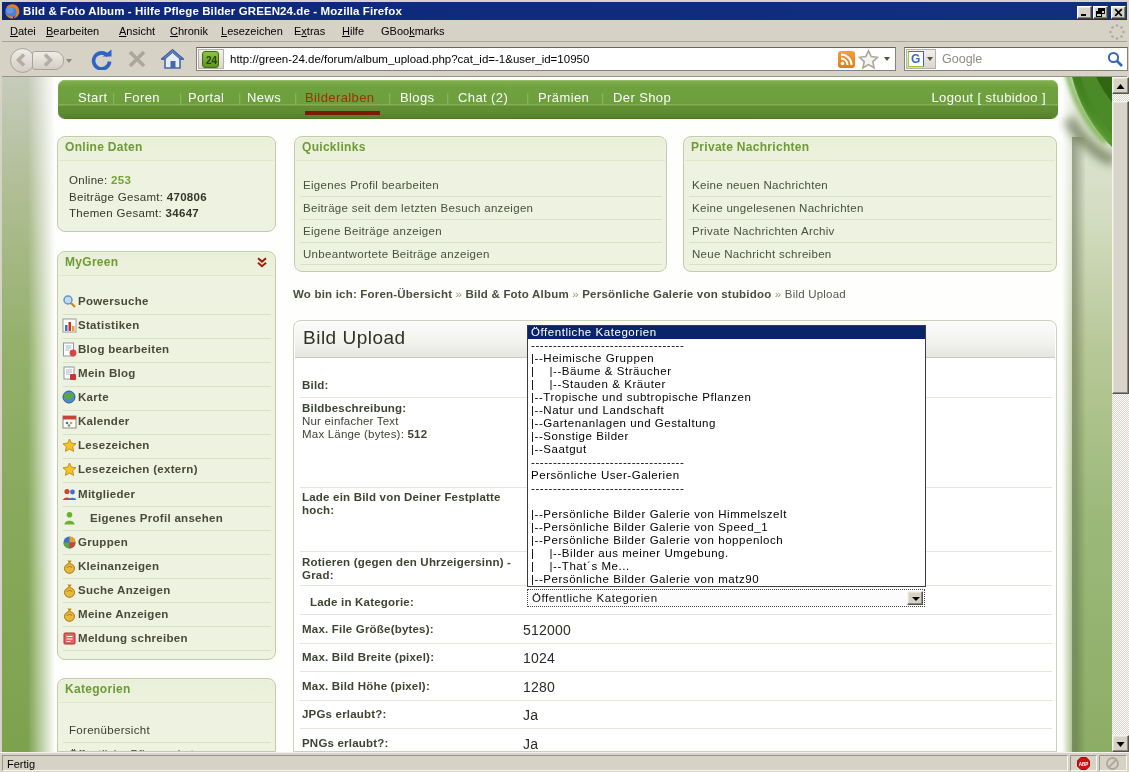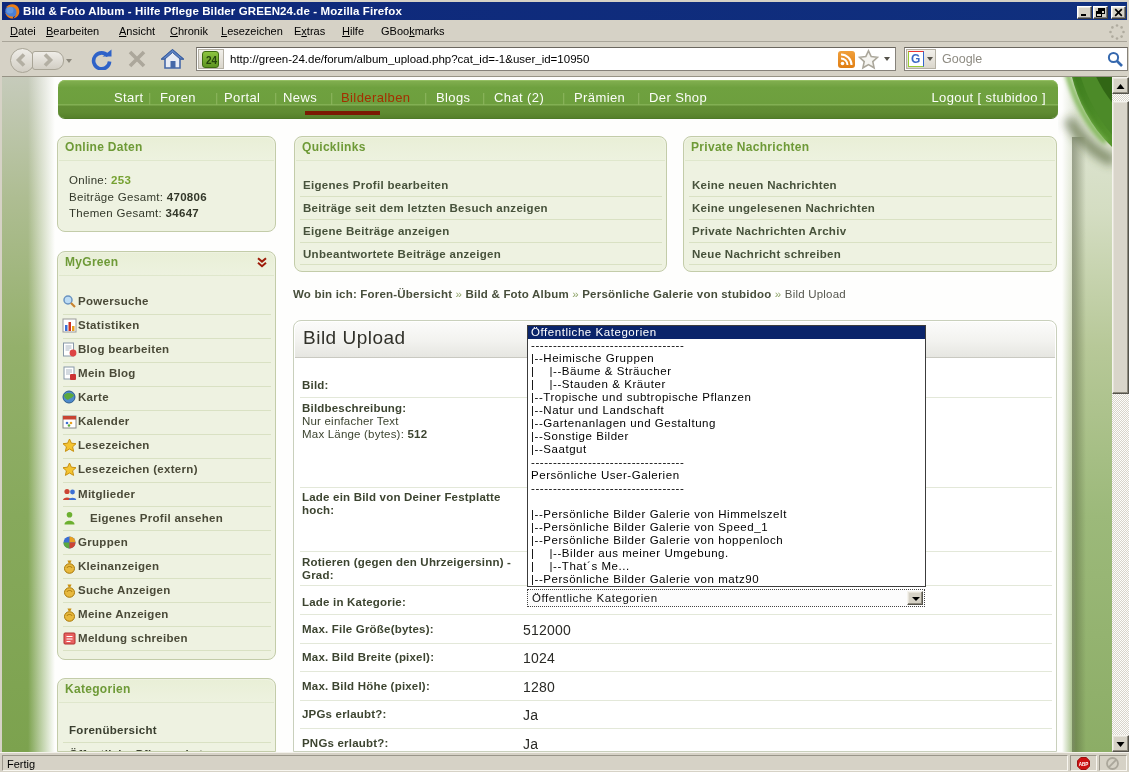--- a/index.html
+++ b/index.html
@@ -27,27 +27,27 @@
 #bgleft { left:0; top:0; width:56px; height:675px; background:linear-gradient(180deg,#C6CBBB 0%,#AEBD92 18%,#94B06B 40%,#87A95C 65%,#7CA24E 100%); }
 #bgleftfade { left:26px; top:0; width:30px; height:675px; background:linear-gradient(90deg,rgba(254,254,253,0),#FEFEFD 90%); }
 #bgright { left:1054px; top:0; width:56px; height:675px; background:linear-gradient(180deg,#E3E8DB 0%,#D4DDC2 20%,#B7C898 40%,#9CB97A 65%,#8CAD66 100%); }
 #bgrightfade { left:1054px; top:0; width:20px; height:675px; background:linear-gradient(90deg,#FEFEFD 30%,rgba(254,254,253,0)); }
 #bgshadow { left:1070px; top:60px; width:14px; height:615px; background:linear-gradient(90deg,rgba(60,70,40,0.45),rgba(60,70,40,0)); }
 
 
 #navbar { left:56px; top:3px; width:1000px; height:38px; border-radius:7px; background:linear-gradient(180deg,#83B051 0%,#6FA13F 20%,#6C9D3D 100%); box-shadow:inset 0 1px 0 #94BF63, 0 1px 0 #4E7A28; }
 #navband { position:absolute; left:0; bottom:0; width:1000px; height:14px; border-radius:0 0 7px 7px; background:linear-gradient(180deg,#82AF53 0%,#82AF53 7%,#628E34 15%,#5F8B32 60%,#55802A 100%); }
 #navbar .sep { color:#8CB55E; }
-.navlink { top:10px; color:#FBFDF8; font-size:13px; letter-spacing:0.4px; white-space:nowrap;margin-left:36px; }
+.navlink { top:10px; color:#FBFDF8; font-size:13px; letter-spacing:0.4px; white-space:nowrap; }
 
 
 .box { background:#EEF2E1; border:1px solid #C3CCA9; border-radius:8px;padding-left:24px; }
 .boxhead { position:absolute; left:1px; right:1px; top:1px; height:23px; border-radius:7px 7px 0 0; background:linear-gradient(180deg,#E9EFD7,#EDF2DF); border-bottom:1px solid #DFE7CC; }
 .boxtitle { position:absolute; left:7px; top:3px; font-size:12px; font-weight:bold; color:#6E9A37; letter-spacing:0.3px; }
-.qlink { font-size:11.5px; font-weight:bold; color:#47523B; letter-spacing:0.3px; white-space:nowrap; }
+.qlink { font-size:11.5px; font-weight:normal; color:#47523B; letter-spacing:0.3px; white-space:nowrap; }
 .sepline { height:1px; background:#D9E1C3; }
 .stext { font-size:11.5px; color:#33382A; letter-spacing:0.3px; white-space:nowrap; }
 
 
 #crumb { left:291px; top:211px; font-size:11.5px; font-weight:bold; color:#474E3B; letter-spacing:0.2px; white-space:nowrap; }
 #crumb .gt { color:#8FA468; font-weight:normal; }
 
 
 #mainbox { left:291px; top:243px; width:764px; height:432px; background:#fff; border:1px solid #C9D0BC; border-radius:8px 8px 0 0; }
 #mainhead { position:absolute; left:1px; right:1px; top:1px; height:36px; border-radius:7px 7px 0 0; background:linear-gradient(180deg,#FBFBFA 0%,#F2F2EF 55%,#E6E6E1 100%); border-bottom:1px solid #C9C9C1; }
@@ -289,21 +289,21 @@
     <div class="flabel abs" style="left:8px;top:81px">Bildbeschreibung:</div>
     <div class="fsub abs" style="left:8px;top:94px">Nur einfacher Text</div>
     <div class="fsub abs" style="left:8px;top:107px">Max Länge (bytes): <b>512</b></div>
     <div class="fsep" style="top:166px"></div>
     <div class="flabel abs" style="left:8px;top:170px">Lade ein Bild von Deiner Festplatte</div>
     <div class="flabel abs" style="left:8px;top:183px">hoch:</div>
     <div class="fsep" style="top:230px"></div>
     <div class="flabel abs" style="left:8px;top:235px">Rotieren (gegen den Uhrzeigersinn) -</div>
     <div class="flabel abs" style="left:8px;top:248px">Grad:</div>
     <div class="fsep" style="top:264px"></div>
-    <div class="flabel abs" style="left:8px;top:275px">Lade in Kategorie:</div>
+    <div class="flabel abs" style="left:16px;top:275px">Lade in Kategorie:</div>
     <div class="fsep" style="top:293px"></div>
     <div class="flabel abs" style="left:8px;top:302px">Max. File Größe(bytes):</div>
     <div class="fval abs" style="left:229px;top:301px">512000</div>
     <div class="fsep" style="top:322px"></div>
     <div class="flabel abs" style="left:8px;top:330px">Max. Bild Breite (pixel):</div>
     <div class="fval abs" style="left:229px;top:329px">1024</div>
     <div class="fsep" style="top:350px"></div>
     <div class="flabel abs" style="left:8px;top:359px">Max. Bild Höhe (pixel):</div>
     <div class="fval abs" style="left:229px;top:358px">1280</div>
     <div class="fsep" style="top:379px"></div>

